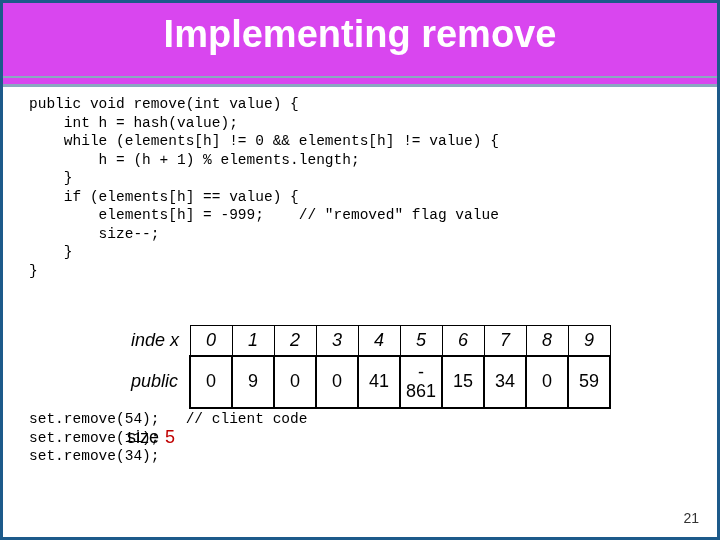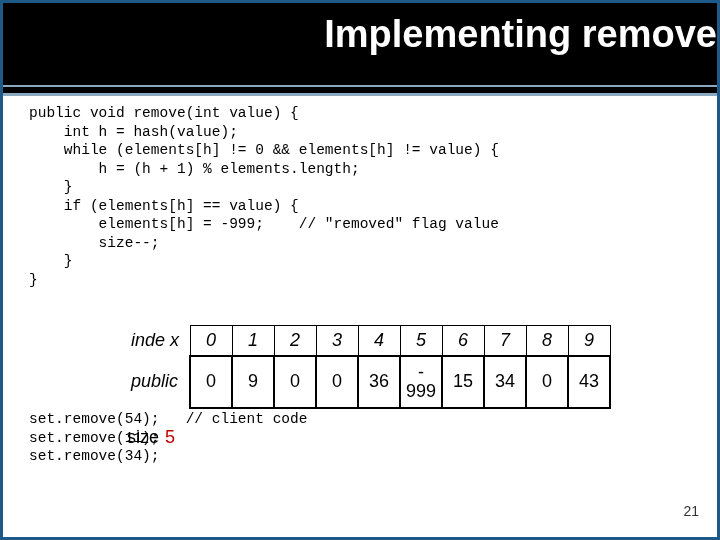--- a/index.html
+++ b/index.html
@@ -14,26 +14,26 @@
   }
   .slide {
     width: 720px;
     height: 540px;
     border: 3px solid #1d5a8a;
     box-sizing: border-box;
     position: relative;
     background: #fff;
   }
   .title-bar {
-    background: #000000;
+    background: #d946ef;
     color: #fff;
     font-weight: bold;
     font-size: 38px;
-    text-align: right;
-    padding: 10px 0 37px 0;
+    text-align: center;
+    padding: 10px 0 28px 0;
     border-bottom: 3px solid #8aa9c0;
     position: relative;
   }
   .title-bar .underline {
     position: absolute;
     left: 0;
     right: 0;
     bottom: 6px;
     height: 2px;
     background: #8aa9c0;
@@ -103,21 +103,21 @@
     margin-top: 12px;
   }
   .size-overlay .sz-val {
     color: #c00000;
     font-weight: normal;
     margin-left: 6px;
   }
   .pagenum {
     position: absolute;
     right: 18px;
-    bottom: 18px;
+    bottom: 11px;
     font-size: 14px;
     color: #333;
     font-family: Arial, sans-serif;
     margin-top: 48px;
   }
 </style>
 </head>
 <body>
 
 <div class="slide">
@@ -156,27 +156,27 @@
           <td>9</td>
         </tr>
       </thead>
       <tbody class="values">
         <tr>
           <th class="rowlabel" style="border:none;font-weight:normal">public</th>
           <td>0</td>
           <td>9</td>
           <td>0</td>
           <td>0</td>
-          <td>36</td>
+          <td>41</td>
           <td>-
-999</td>
+861</td>
           <td>15</td>
           <td>34</td>
           <td>0</td>
-          <td>43</td>
+          <td>59</td>
         </tr>
       </tbody>
     </table>
   </div>
 
   <div class="client-block">set.remove(54);   // client code
 set.remove(11);
 set.remove(34);</div>
 
   <div class="size-overlay">

